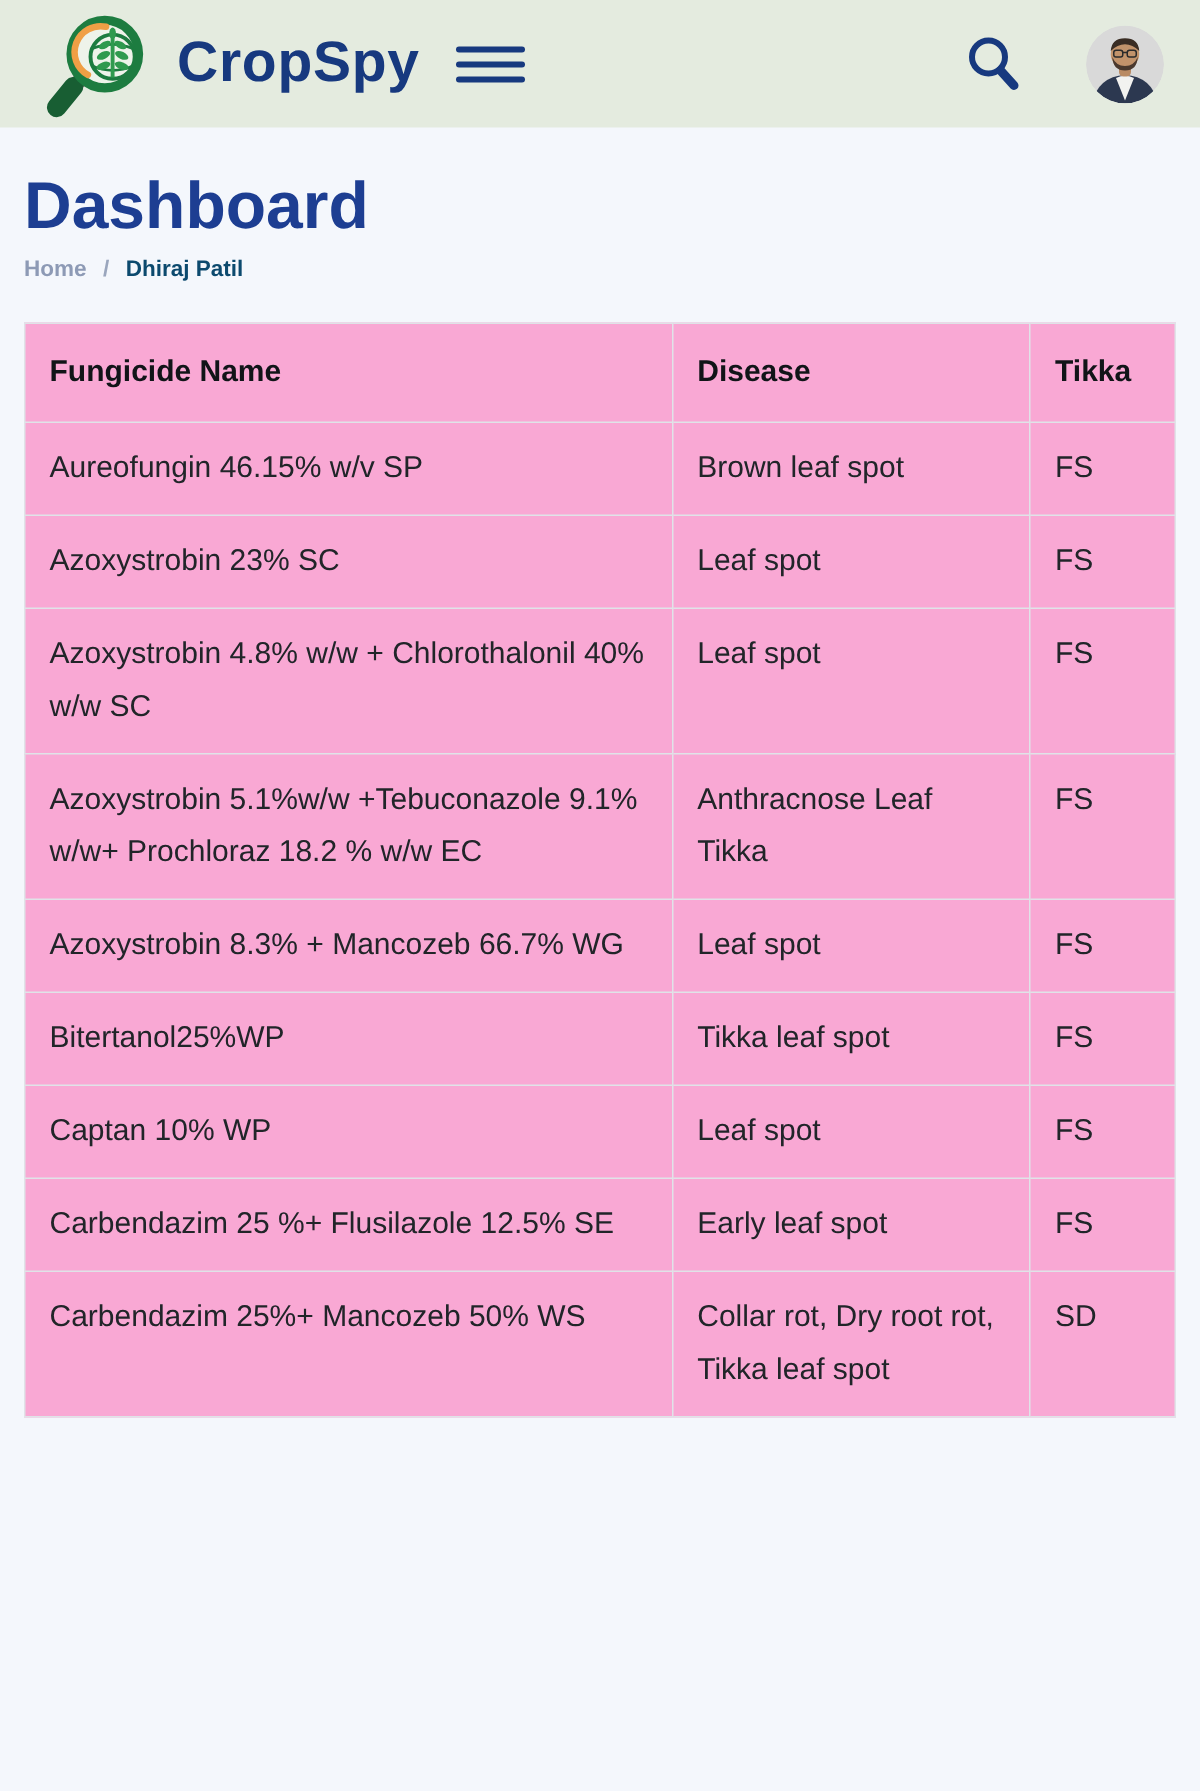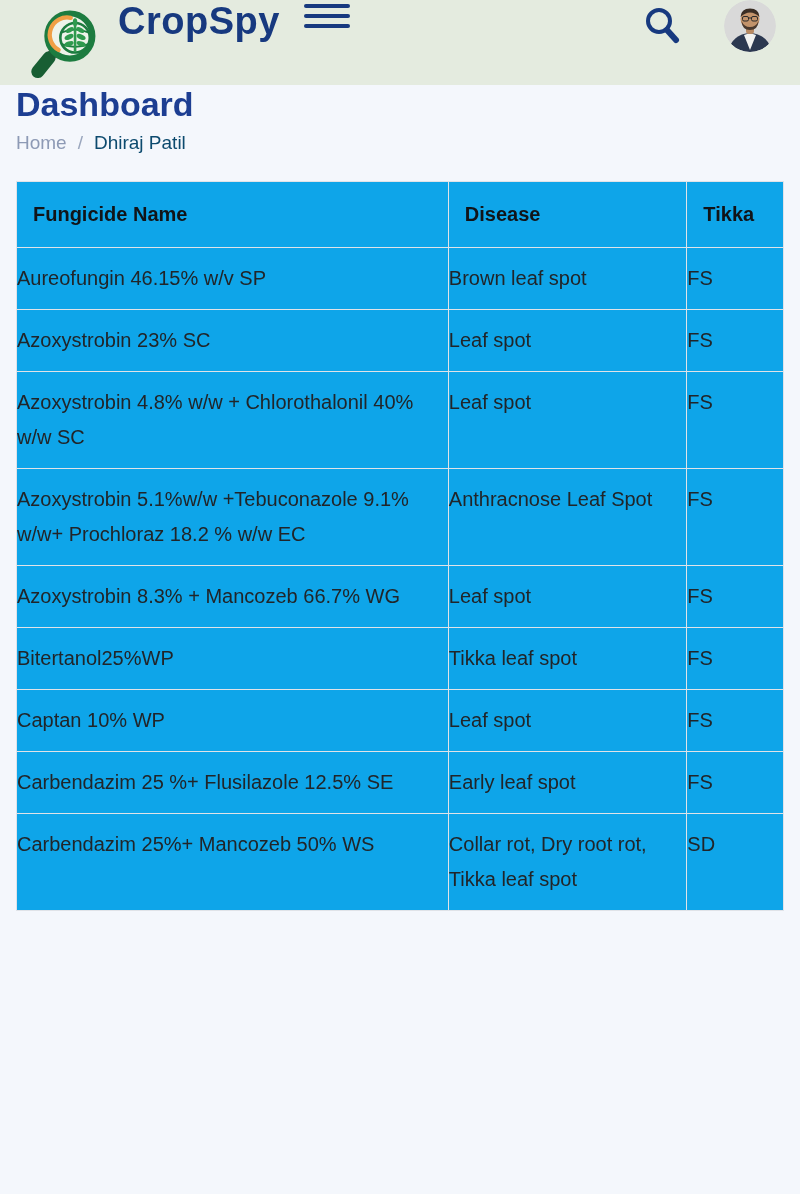--- a/index.html
+++ b/index.html
@@ -8,21 +8,21 @@
     font-family:"Liberation Sans", sans-serif;
     background:#f4f7fc;
     color:#212529;
   }
 
   
   .app-header {
     height:85px;
     background:#e4ebdf;
     display:flex;
-    align-items:flex-start;
+    align-items:center;
     padding:0 24px 0 28px;
   }
   .logo-wrap { width:82px; height:85px; display:flex; align-items:center; justify-content:center; cursor:pointer; }
   .brand {
     font-size:38px;
     font-weight:700;
     color:#17397f;
     letter-spacing:0.5px;
     margin-left:8px;
   }
@@ -54,49 +54,51 @@
     width:52px; height:52px;
     border-radius:50%;
     overflow:hidden;
     cursor:pointer;
     display:block;
   }
 
   
   .main { padding:0 16px; }
   .page-title {
-    font-size:34px;
+    margin-top:28px;
+    font-size:44px;
     font-weight:700;
     color:#1d3e92;
   }
   .breadcrumb {
     margin-top:8px;
     display:flex;
     gap:11px;
-    font-size:19px;
+    font-size:15px;
     color:#93a0b8;
+    font-weight:bold;
   }
   .breadcrumb .crumb-link { color:#8d9ab5; text-decoration:none; cursor:pointer; }
   .breadcrumb .crumb-current { color:#0c4a6e; }
   .breadcrumb .sep { color:#9aa6bd; }
 
   
   .data-table {
     width:100%;
     margin-top:27px;
     border-collapse:collapse;
-    background:#0ea5e9;
+    background:#f9a8d4;
     font-size:20px;
   }
   .data-table th, .data-table td {
     border:1px solid #e0e3e8;
     text-align:left;
     vertical-align:top;
     line-height:35px;
-    padding:13px 0;
+    padding:13px 16px;
   }
   .data-table th { font-weight:700; padding:15px 16px; color:#111418; }
   .col-name { width:56.3%; }
   .col-disease { width:31.1%; }
   .col-type { width:12.6%; }
 </style>
 </head>
 <body>
 
 <header class="app-header">
@@ -199,21 +201,21 @@
           <td>Leaf spot</td>
           <td>FS</td>
         </tr>
         <tr>
           <td>Azoxystrobin 4.8% w/w + Chlorothalonil 40% w/w SC</td>
           <td>Leaf spot</td>
           <td>FS</td>
         </tr>
         <tr>
           <td>Azoxystrobin 5.1%w/w +Tebuconazole 9.1% w/w+ Prochloraz 18.2 % w/w EC</td>
-          <td>Anthracnose Leaf Spot</td>
+          <td>Anthracnose Leaf Tikka</td>
           <td>FS</td>
         </tr>
         <tr>
           <td>Azoxystrobin 8.3% + Mancozeb 66.7% WG</td>
           <td>Leaf spot</td>
           <td>FS</td>
         </tr>
         <tr>
           <td>Bitertanol25%WP</td>
           <td>Tikka leaf spot</td>

